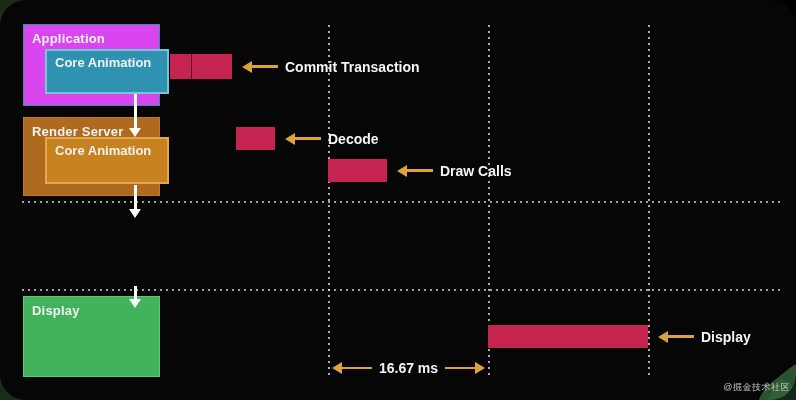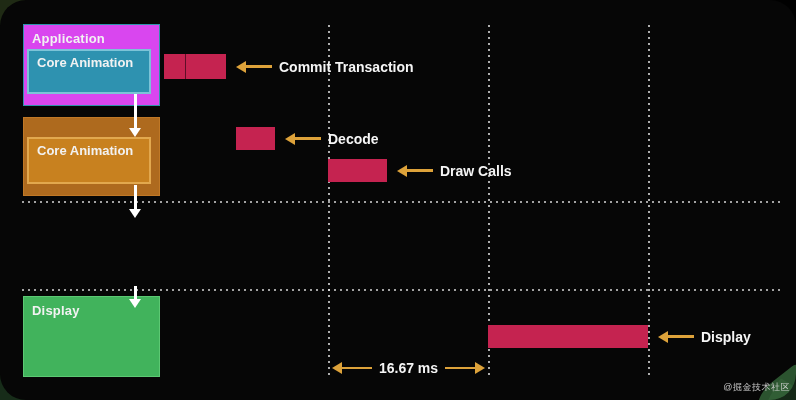--- a/index.html
+++ b/index.html
@@ -15,21 +15,21 @@
 
   
   .vline{position:absolute;top:25px;height:352px;width:2px;opacity:.8;
     background:repeating-linear-gradient(to bottom,rgba(238,238,238,.9) 0 2px,transparent 2px 6px);}
   .hline{position:absolute;left:22px;width:760px;height:2px;opacity:.75;
     background:repeating-linear-gradient(to right,rgba(238,238,238,.9) 0 2px,transparent 2px 6px);}
 
   
   .lane{position:absolute;left:23px;width:137px;box-sizing:border-box;}
   .lane-label{color:#f2f2f2;font-size:13px;font-weight:700;padding:6px 0 0 8px;letter-spacing:.2px;}
-  .inner-box{position:absolute;left:3px;top:24px;width:124px;box-sizing:border-box;}
+  .inner-box{position:absolute;left:21px;top:24px;width:124px;box-sizing:border-box;}
   .inner-label{color:#f2f2f2;font-size:13px;font-weight:700;padding:4px 0 0 8px;}
   #lane-app{top:24px;height:82px;background:#d946ef;border:1px solid #2f93ab;}
   #lane-app .inner-box{height:45px;background:#2E92B0;border:2px solid #7cc3d7;}
   #lane-rs{top:117px;height:79px;background:#AE6A1E;border:1px solid #c07826;}
   #lane-rs .inner-box{top:19px;height:47px;background:#C8811F;border:2px solid #e2a84e;}
   #lane-gpu{top:207px;height:79px;background:#262626;border:1px solid #505050;}
   #lane-disp{top:296px;height:81px;background:#41B35C;border:1px solid #5cc973;}
 
   
   .flow-arrow{position:absolute;width:14px;display:flex;flex-direction:column;align-items:center;z-index:3;}
@@ -79,20 +79,21 @@
     <div class="hline" style="top:201px"></div>
     <div class="hline" style="top:289px"></div>
 
     <div class="lane" id="lane-app">
       <div class="lane-label">Application</div>
       <div class="inner-box">
         <div class="inner-label">Core Animation</div>
       </div>
     </div>
     <div class="lane" id="lane-rs">
+      <div class="lane-label">Render Server</div>
       <div class="inner-box">
         <div class="inner-label">Core Animation</div>
       </div>
     </div>
     <div class="lane" id="lane-disp">
       <div class="lane-label">Display</div>
     </div>
 
     <div class="flow-arrow" style="left:128px;top:94px;height:43px">
       <div class="fa-line"></div>
@@ -100,21 +101,21 @@
     </div>
     <div class="flow-arrow" style="left:128px;top:185px;height:33px">
       <div class="fa-line"></div>
       <div class="fa-head"></div>
     </div>
     <div class="flow-arrow" style="left:128px;top:286px;height:22px">
       <div class="fa-line"></div>
       <div class="fa-head"></div>
     </div>
 
-    <div class="event" style="left:164px;top:54px;height:25px">
+    <div class="event" style="left:170px;top:54px;height:25px">
       <div class="bar" style="height:25px">
         <span class="seg" style="width:21px"></span>
         <span class="seg" style="width:40px"></span>
       </div>
       <div class="pointer">
         <span class="p-head"></span>
         <span class="p-tail" style="width:26px"></span>
       </div>
       <div class="event-label">Commit Transaction</div>
     </div>

